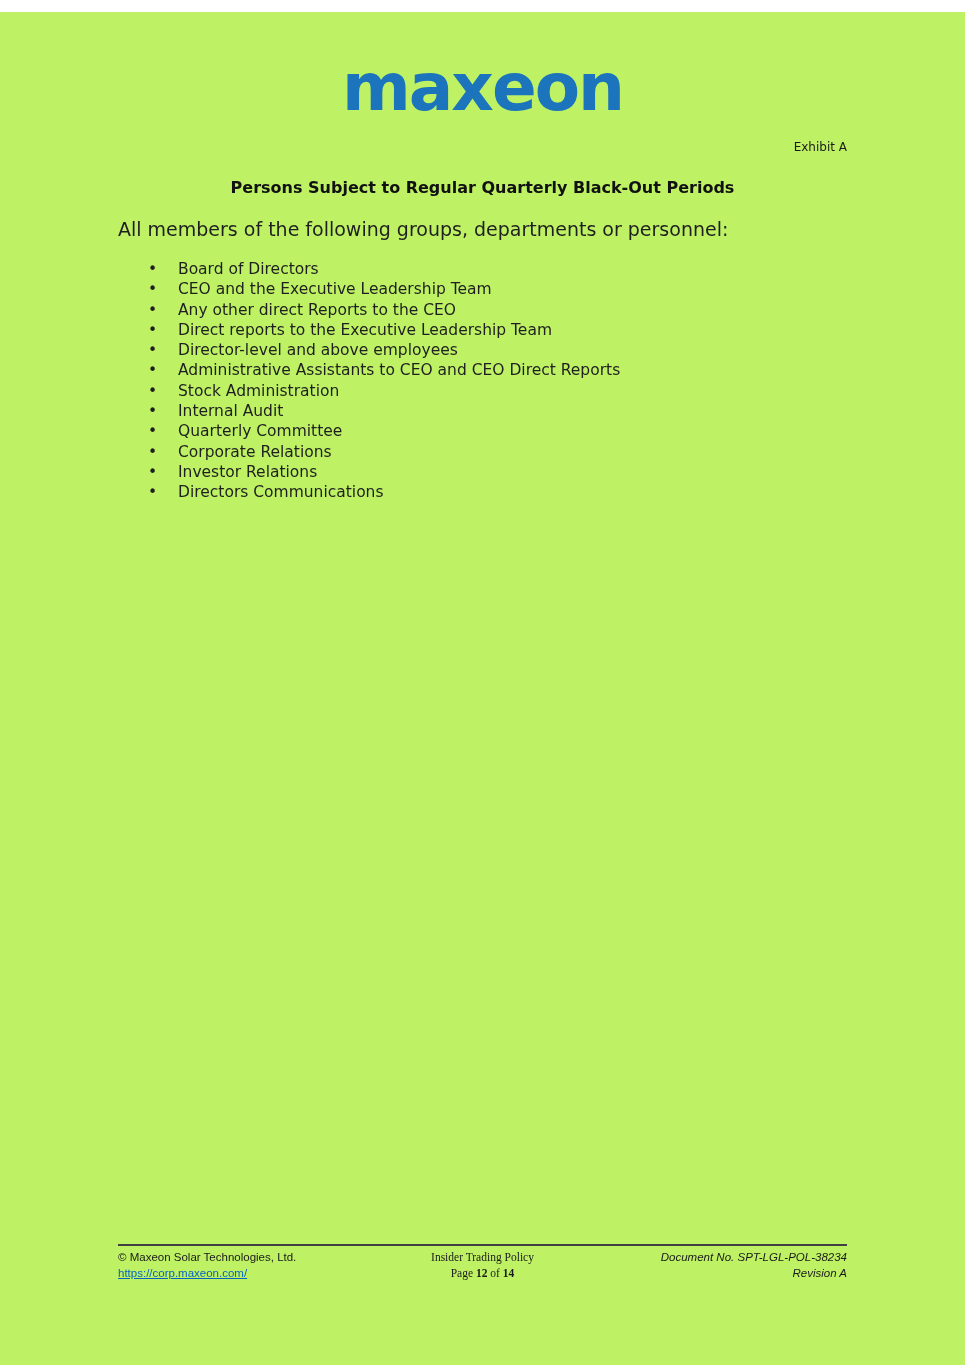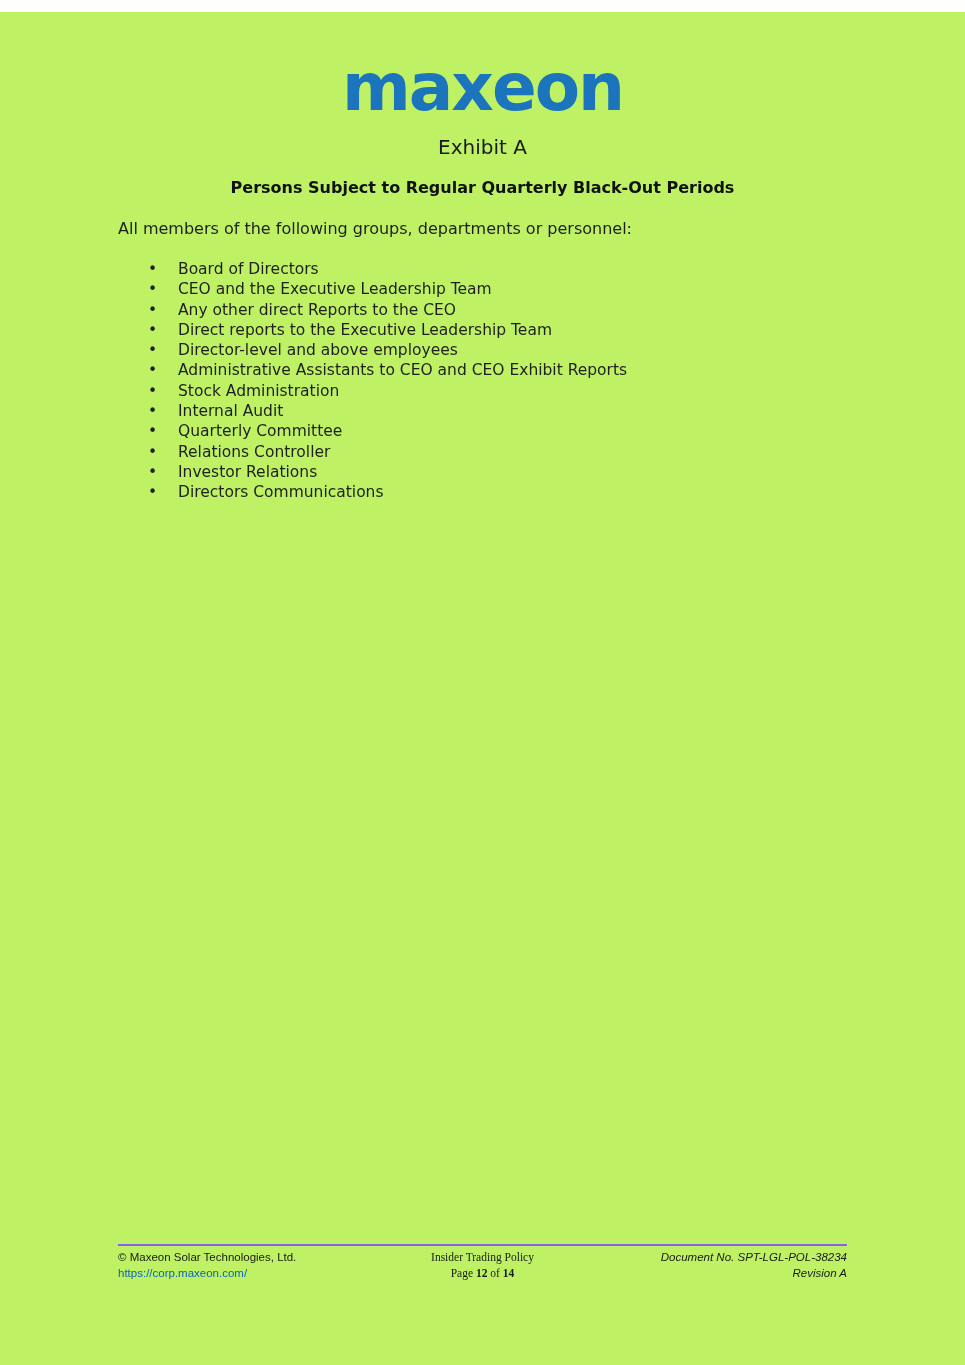--- a/index.html
+++ b/index.html
@@ -26,38 +26,38 @@
     text-align: center;
     font-size: 66px;
     line-height: 72px;
     font-weight: 700;
     letter-spacing: -2px;
     color: #1C75BC;
     font-family: "DejaVu Sans", sans-serif;
   }
   .exhibit {
     margin-top: 14px;
-    text-align: center;
-    font-size: 20px;
+    text-align: right;
+    font-size: 12px;
     line-height: 19px;
     color: #1a1a1a;
   }
   .title {
     margin: 21px 0 0 0;
     text-align: center;
     font-size: 16px;
     line-height: 20px;
     font-weight: 700;
     color: #111111;
     text-underline-offset: 3px;
     text-decoration-thickness: 1.5px;
   }
   .intro {
     margin: 21px 0 0 0;
-    font-size: 16px;
+    font-size: 19px;
     line-height: 20px;
   }
   ul.bullets {
     margin: 20px 0 0 0;
     padding: 0 0 0 60px;
     list-style: none;
   }
   ul.bullets li {
     position: relative;
     font-size: 15.5px;
@@ -73,34 +73,35 @@
     margin: 24px 0 0 0;
     font-size: 15.5px;
     line-height: 20.5px;
     text-align: justify;
   }
   .footer {
     position: absolute;
     left: 118px;
     right: 118px;
     top: 1232px;
-    border-top: 2px solid #8b5cf6;
+    border-top: 2px solid #404040;
     padding-top: 3px;
     display: flex;
     font-family: "Liberation Sans", sans-serif;
     font-size: 11.5px;
     line-height: 16px;
     color: #1a1a1a;
   }
   .footer .col { flex: 1 1 0; }
   .footer .col.left   { text-align: left; }
   .footer .col.center { text-align: center; font-family: Liberation Serif, serif; }
   .footer .col.right  { text-align: right; font-style: italic; }
   .footer a.site-link {
     color: #0563C1;
+    text-decoration: underline;
     cursor: pointer;
   }
   .footer b { font-weight: 700; }
 </style>
 </head>
 <body>
 
 <div class="page">
   <div class="content">
 
@@ -134,41 +135,41 @@
           <span>Direct reports to the Executive Leadership Team</span>
         </li>
 
         <li>
           <span class="bullet-dot">•</span>
           <span>Director-level and above employees</span>
         </li>
 
         <li>
           <span class="bullet-dot">•</span>
-          <span>Administrative Assistants to CEO and CEO Exhibit Reports</span>
+          <span>Administrative Assistants to CEO and CEO Direct Reports</span>
         </li>
 
         <li>
           <span class="bullet-dot">•</span>
           <span>Stock Administration</span>
         </li>
 
         <li>
           <span class="bullet-dot">•</span>
           <span>Internal Audit</span>
         </li>
 
         <li>
           <span class="bullet-dot">•</span>
           <span>Quarterly Committee</span>
         </li>
 
         <li>
           <span class="bullet-dot">•</span>
-          <span>Relations Controller</span>
+          <span>Corporate Relations</span>
         </li>
 
         <li>
           <span class="bullet-dot">•</span>
           <span>Investor Relations</span>
         </li>
 
         <li>
           <span class="bullet-dot">•</span>
           <span>Directors Communications</span>

